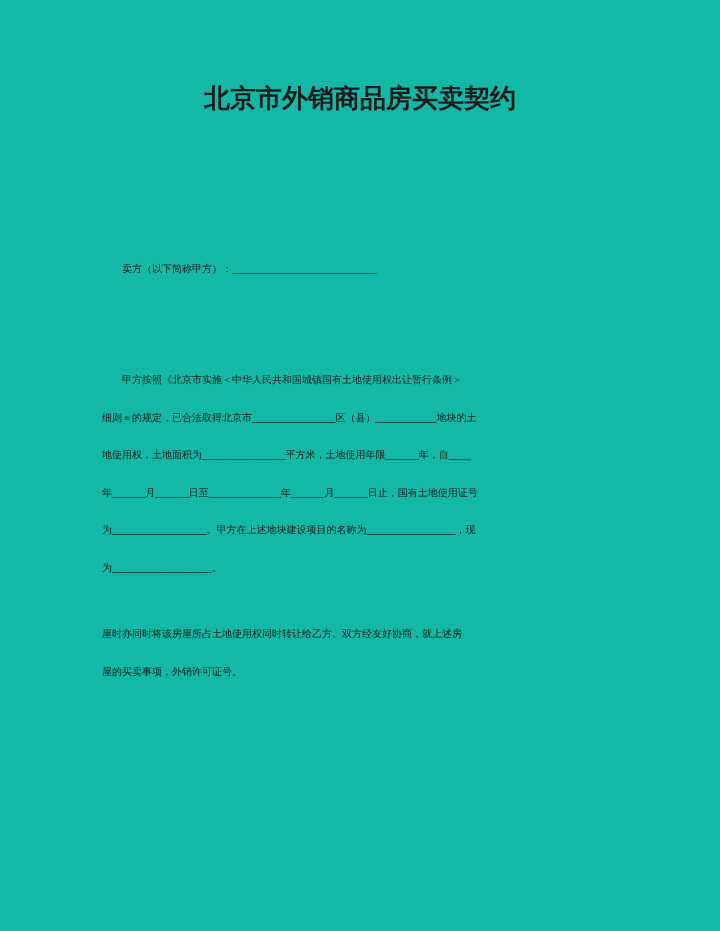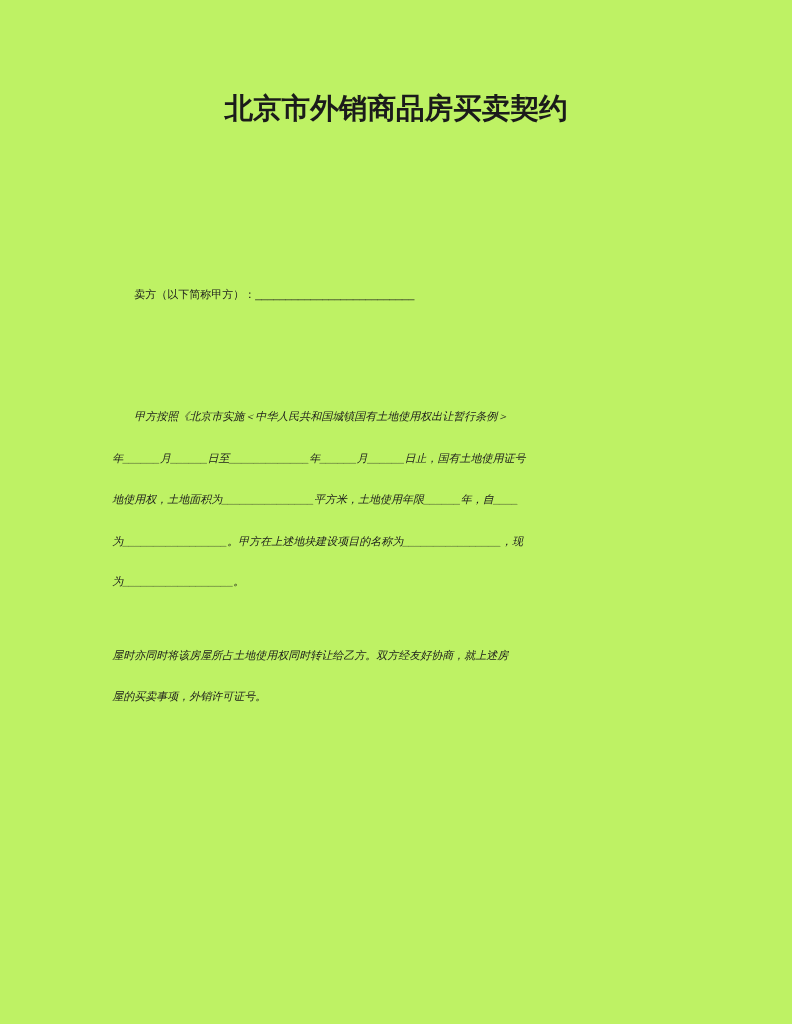--- a/index.html
+++ b/index.html
@@ -4,21 +4,21 @@
 <style>
   html, body {
     margin: 0;
     padding: 0;
     background: #ffffff;
   }
   .page {
     position: relative;
     width: 720px;
     height: 931px;
-    background: #bef264;
+    background: #14b8a6;
     color: #1b1b1b;
     font-family: "Liberation Sans", sans-serif;
     overflow: hidden;
   }
   .title {
     position: absolute;
     top: 83px;
     left: 0;
     width: 720px;
     margin: 0;
@@ -32,21 +32,20 @@
     position: absolute;
     top: 250px;
     left: 102px;
     right: 90px;
   }
   .body-blocks {
     position: absolute;
     top: 361px;
     left: 102px;
     right: 98px;
-    font-style: italic;
   }
   .line {
     font-size: 10px;
     line-height: 37.5px;
     white-space: nowrap;
     letter-spacing: 0;
   }
   .para + .para {
     margin-top: 29px;
   }
@@ -57,22 +56,23 @@
 <div class="page">
   <h1 class="title">北京市外销商品房买卖契约</h1>
 
   <div class="parties" id="parties">
       <div class="line">　　卖方（以下简称甲方）：__________________________</div>
     </div>
 
   <div class="body-blocks" id="paragraphs">
       <div class="para">
         <div class="line">　　甲方按照《北京市实施＜中华人民共和国城镇国有土地使用权出让暂行条例＞</div>
+        <div class="line">细则＝的规定，已合法取得北京市_______________区（县）___________地块的土</div>
+        <div class="line">地使用权，土地面积为_______________平方米，土地使用年限______年，自____</div>
         <div class="line">年______月______日至_____________年______月______日止，国有土地使用证号</div>
-        <div class="line">地使用权，土地面积为_______________平方米，土地使用年限______年，自____</div>
         <div class="line">为_________________。甲方在上述地块建设项目的名称为________________，现</div>
         <div class="line">为__________________。</div>
       </div>
       <div class="para">
         <div class="line">屋时亦同时将该房屋所占土地使用权同时转让给乙方。双方经友好协商，就上述房</div>
         <div class="line">屋的买卖事项，外销许可证号。</div>
       </div>
     </div>
 </div>
 

